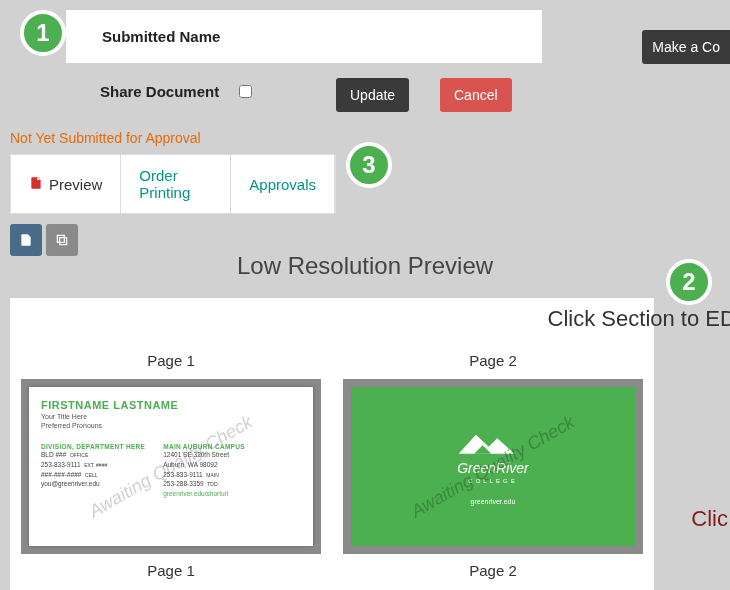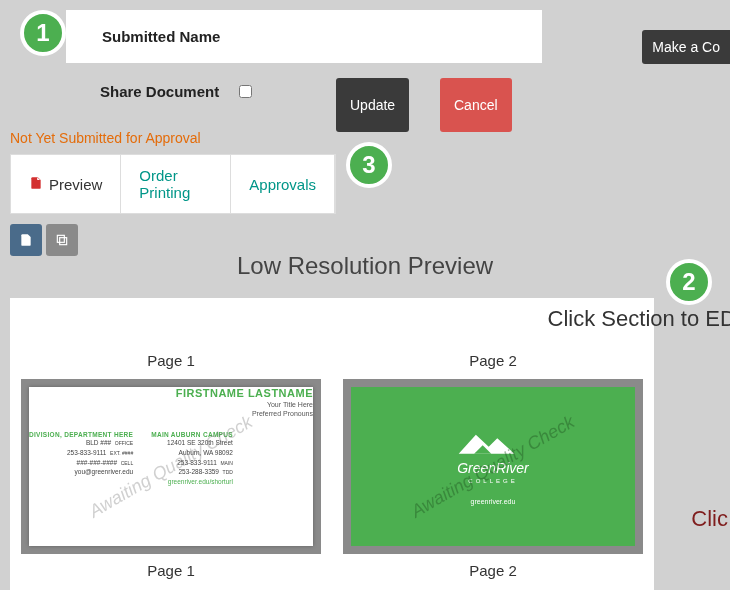--- a/index.html
+++ b/index.html
@@ -35,21 +35,21 @@
   }
   .share-row {
     margin: 20px 0 0 100px;
     display: flex;
     align-items: center;
     gap: 20px;
   }
   .btn {
     border: none;
     border-radius: 3px;
-    padding: 19px 14px;
+    padding: 9px 14px;
     font-size: 14px;
     color: #fff;
     cursor: pointer;
   }
   .btn-dark { background: #3a3a3a; }
   .btn-red { background: #d9534f; }
   .btn-update { position: absolute; left: 336px; top: 78px; }
   .btn-cancel { position: absolute; left: 440px; top: 78px; }
   .btn-make { position: absolute; right: 0; top: 30px; background:#3a3a3a; border-radius:3px 0 0 3px; padding:9px 10px; }
   .status-text {
@@ -148,23 +148,23 @@
     padding: 8px;
     height: 175px;
     position: relative;
     overflow: hidden;
   }
   .card-inner {
     background: #fff;
     width: 100%;
     height: 100%;
     box-shadow: 0 0 4px rgba(0,0,0,0.3);
-    padding: 0;
+    padding: 12px;
     font-size: 8px;
-    text-align: right;
+    text-align: left;
     position: relative;
   }
   .card-name {
     color: #4caf50;
     font-weight: 700;
     font-size: 11px;
     letter-spacing: 0.5px;
   }
   .card-title-line { color:#555; font-size:7px; margin-top:2px; }
   .card-section { color:#4caf50; font-weight:700; font-size:6.5px; margin-top:14px; letter-spacing:0.3px; }

